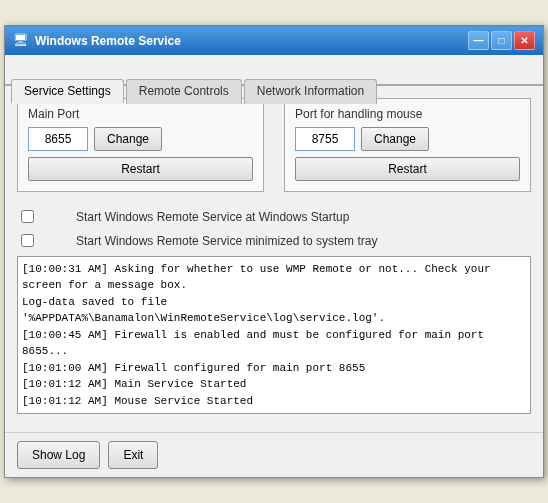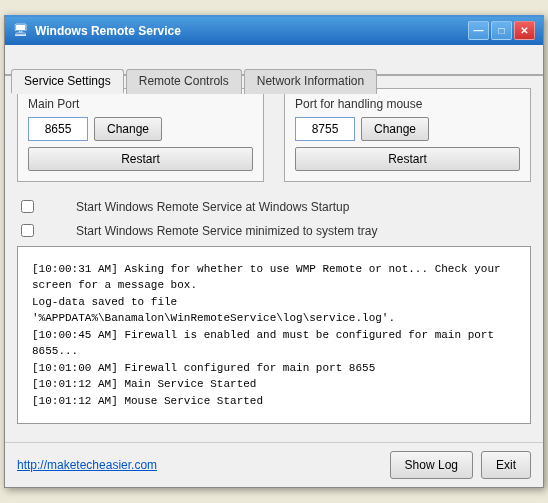--- a/index.html
+++ b/index.html
@@ -154,21 +154,21 @@
     }
     .checkbox-row label {
       font-size: 12px;
       color: #333;
       cursor: pointer;
       margin-left: 36px;
     }
     .log-area {
       border: 1px solid #999;
       background: white;
-      padding: 14px;
+      padding: 4px;
       font-size: 11px;
       font-family: 'Courier New', monospace;
       line-height: 1.5;
       color: #000;
       min-height: 130px;
       margin: 6px 0;
       overflow-y: auto;
     }
     .bottom-bar {
       display: flex;
@@ -258,19 +258,18 @@
         <div>[10:00:31 AM] Asking for whether to use WMP Remote or not... Check your screen for a message box.</div>
         <div>Log-data saved to file '%APPDATA%\Banamalon\WinRemoteService\log\service.log'.</div>
         <div>[10:00:45 AM] Firewall is enabled and must be configured for main port 8655...</div>
         <div>[10:01:00 AM] Firewall configured for main port 8655</div>
         <div>[10:01:12 AM] Main Service Started</div>
         <div>[10:01:12 AM] Mouse Service Started</div>
       </div>
   </div>
 
   <div class="bottom-bar">
-    <a class="bottom-link">http://maketecheasier.com</a>
     <div class="bottom-buttons">
       <button class="btn-main">Show Log</button>
       <button class="btn-main">Exit</button>
     </div>
   </div>
 </div>
 
 </body></html>

